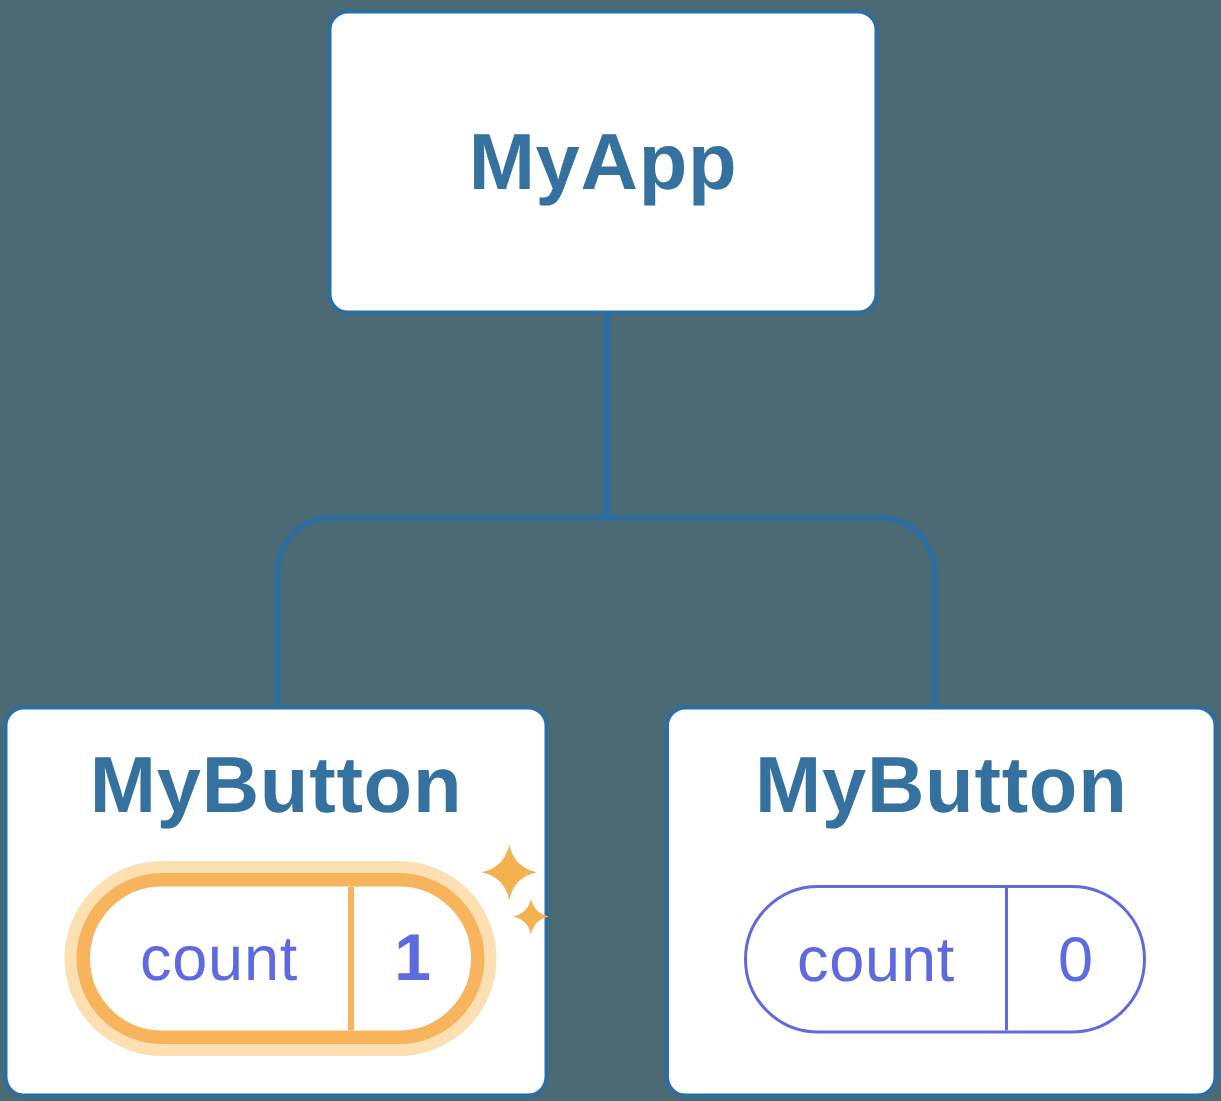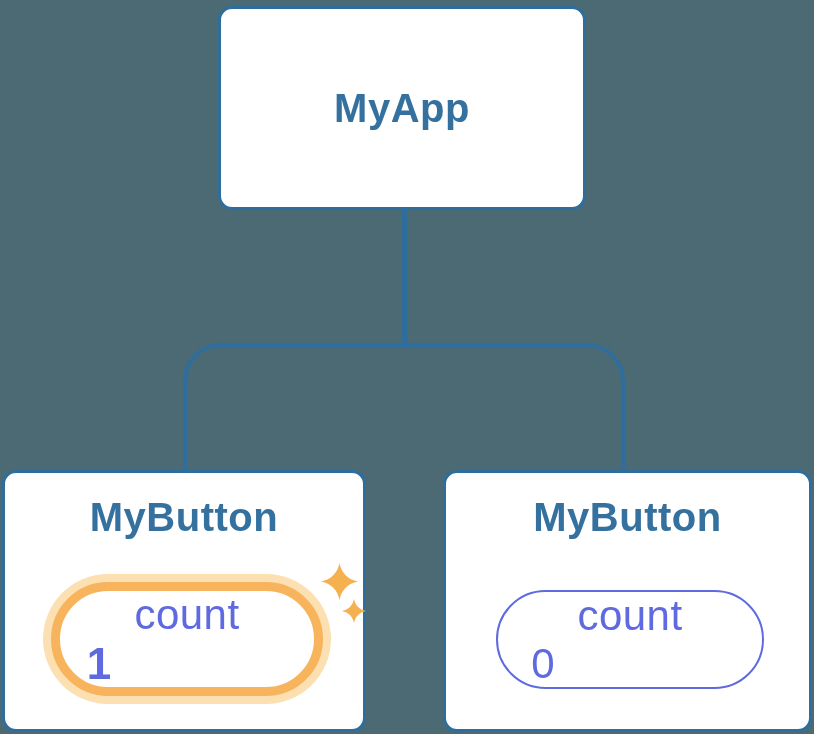--- a/index.html
+++ b/index.html
@@ -19,41 +19,41 @@
     font-family:"Liberation Sans", sans-serif;
   }
   .node{
     position:absolute;box-sizing:border-box;
     background:var(--node-bg);
     border:3px solid var(--blue);
     border-radius:14px;
   }
   .node-title{
     position:absolute;left:0;right:0;text-align:center;
-    font-weight:700;font-size:40px;line-height:1;
+    font-weight:700;font-size:53px;line-height:1;
     color:var(--title);letter-spacing:0.5px;
   }
   #root-node{left:218px;top:6px;width:368px;height:204px;
     display:flex;align-items:center;justify-content:center;}
   #root-node .node-title{position:static;}
   #stem{position:absolute;left:402px;top:208px;width:5px;height:137px;background:var(--blue);}
   #bracket{
     position:absolute;box-sizing:border-box;
     left:183px;top:343px;width:442px;height:127px;
     border:4px solid var(--blue);border-bottom:none;
     border-radius:38px 38px 0 0;background:transparent;
   }
   #button-node-1{left:2px;top:470px;width:364px;height:262px;}
   #button-node-2{left:443px;top:470px;width:369px;height:262px;}
   #button-node-1 .node-title,#button-node-2 .node-title{top:24px;}
 
   .pill{
     position:absolute;box-sizing:border-box;
     display:flex;align-items:stretch;
-    background:var(--node-bg);border-radius:999px;overflow:hidden;flex-direction:column;
+    background:var(--node-bg);border-radius:999px;overflow:hidden;
   }
   .pill .key-section{
     flex:1;display:flex;align-items:center;justify-content:center;
     font-size:42px;color:var(--purple);letter-spacing:0.5px;
   }
   .pill .value-section{
     display:flex;align-items:center;justify-content:center;
     font-size:42px;color:var(--purple);
   }
   

